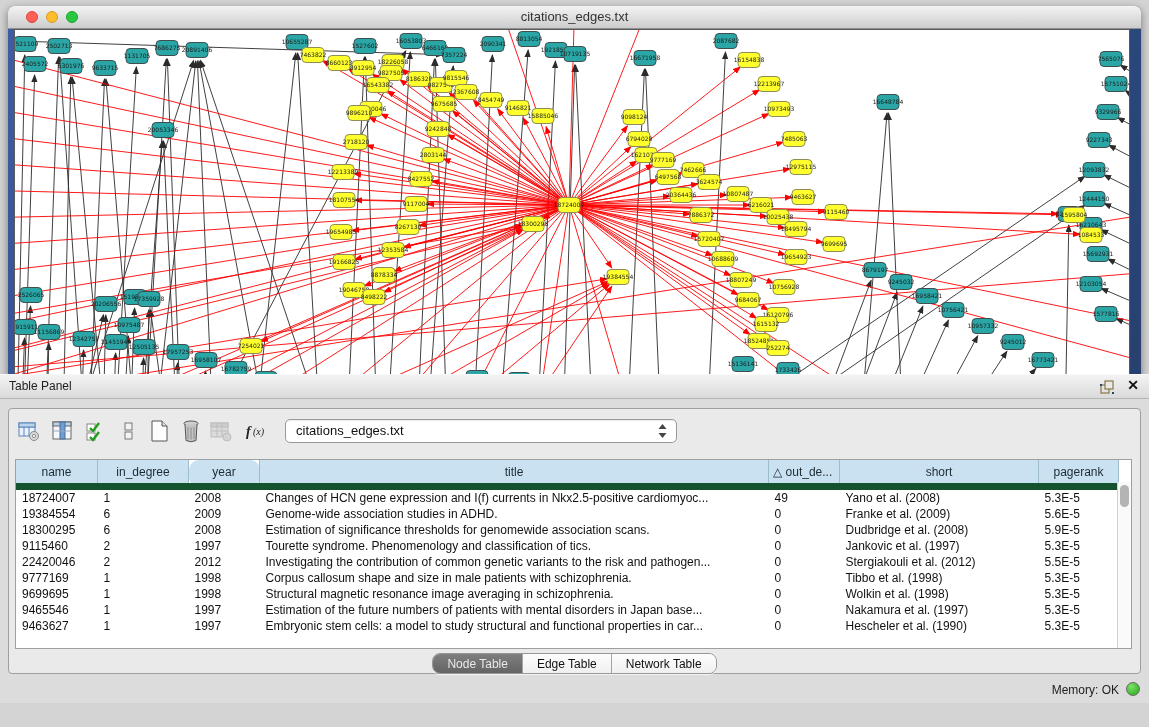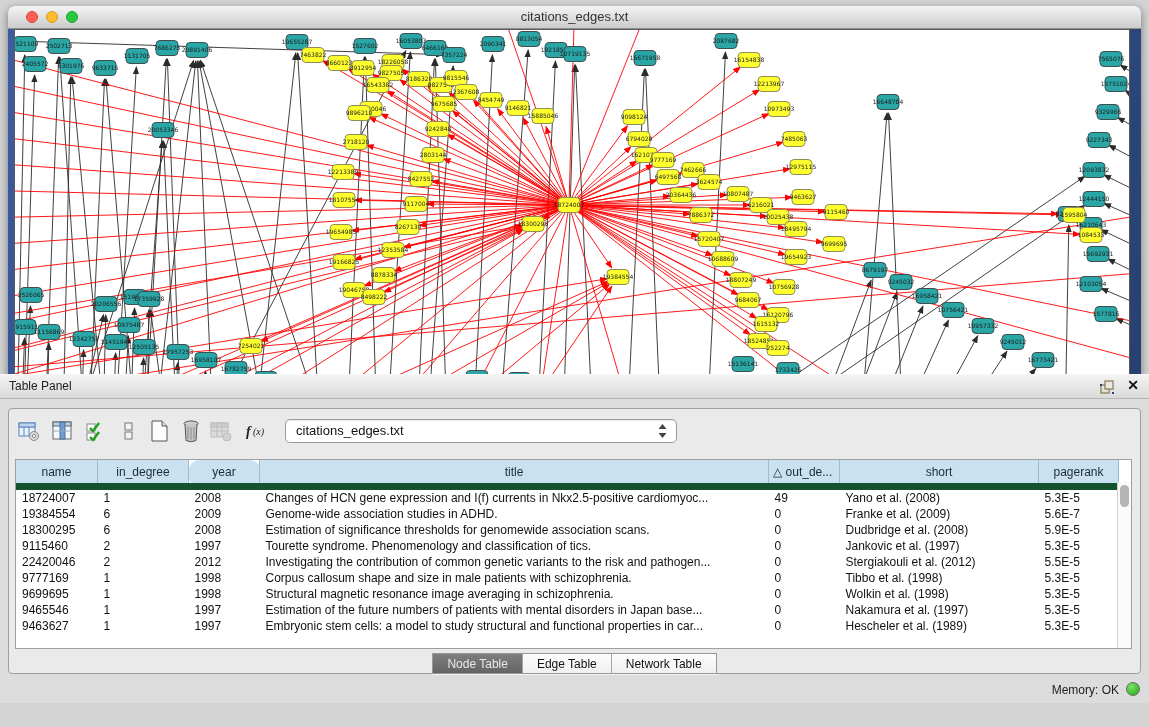--- a/index.html
+++ b/index.html
@@ -43,21 +43,21 @@
   .tablewrap{position:absolute;left:6px;top:50px;width:1117px;height:190px;background:#ffffff;
     border:1px solid #9f9f9f;box-sizing:border-box;overflow:hidden;}
   table.data{border-collapse:collapse;table-layout:fixed;width:1079px;font-size:12px;color:#111;}
   table.data th{background:#c9e1f1;border-right:1px solid #9dbccd;border-bottom:7px solid #14532d;
     font-weight:normal;font-size:12px;color:#1c2b33;height:21px;text-align:center;overflow:hidden;white-space:nowrap;}
   table.data td{height:16px;padding:0 0 0 6px;overflow:hidden;white-space:nowrap;text-overflow:ellipsis;}
   .vscroll{position:absolute;right:0;top:22px;bottom:0;width:13px;background:#fafafa;border-left:1px solid #d0d0d0;}
   .vthumb{position:absolute;left:2px;top:3px;width:9px;height:22px;background:#b4b4b4;border-radius:5px;}
 
   .tabs{position:absolute;left:0;right:0;top:244px;height:21px;text-align:center;}
-  .seg{display:inline-flex;border:1px solid #979797;border-radius:0;overflow:hidden;
+  .seg{display:inline-flex;border:1px solid #979797;border-radius:8px;overflow:hidden;
     box-shadow:0 1px 0 rgba(255,255,255,.7);}
   .seg button{height:19px;border:none;font-size:12px;padding:0 14px;cursor:pointer;
     background:linear-gradient(#fdfdfd,#f0f0f0);color:#111;border-right:1px solid #a5a5a5;font-family:inherit;}
   .seg button:last-child{border-right:none;}
   .seg button.active{background:linear-gradient(#7e7e7e,#646464);color:#e9e9e9;}
 
   .statusbar{position:absolute;left:0;right:0;bottom:0;height:26px;}
   .mem{position:absolute;right:30px;top:6px;font-size:12px;color:#222;}
   .memdot{position:absolute;right:9px;top:5px;width:14px;height:14px;border-radius:50%;
     background:radial-gradient(circle at 35% 30%,#7fe06a,#3cba2c 70%);border:1px solid #6a6a6a;box-sizing:border-box;}
@@ -874,21 +874,21 @@
               <td>Yano et al. (2008)</td>
               <td>5.3E-5</td>
             </tr>
             <tr>
               <td>19384554</td>
               <td>6</td>
               <td>2009</td>
               <td>Genome-wide association studies in ADHD.</td>
               <td>0</td>
               <td>Franke et al. (2009)</td>
-              <td>5.6E-7</td>
+              <td>5.6E-5</td>
             </tr>
             <tr>
               <td>18300295</td>
               <td>6</td>
               <td>2008</td>
               <td>Estimation of significance thresholds for genomewide association scans.</td>
               <td>0</td>
               <td>Dudbridge et al. (2008)</td>
               <td>5.9E-5</td>
             </tr>
@@ -936,21 +936,21 @@
               <td>0</td>
               <td>Nakamura et al. (1997)</td>
               <td>5.3E-5</td>
             </tr>
             <tr>
               <td>9463627</td>
               <td>1</td>
               <td>1997</td>
               <td>Embryonic stem cells: a model to study structural and functional properties in car...</td>
               <td>0</td>
-              <td>Hescheler et al. (1989)</td>
+              <td>Hescheler et al. (1990)</td>
               <td>5.3E-5</td>
             </tr>
           </tbody>
       </table>
       <div class="vscroll">
         <div class="vthumb"></div>
       </div>
     </div>
 
     <div class="tabs">

